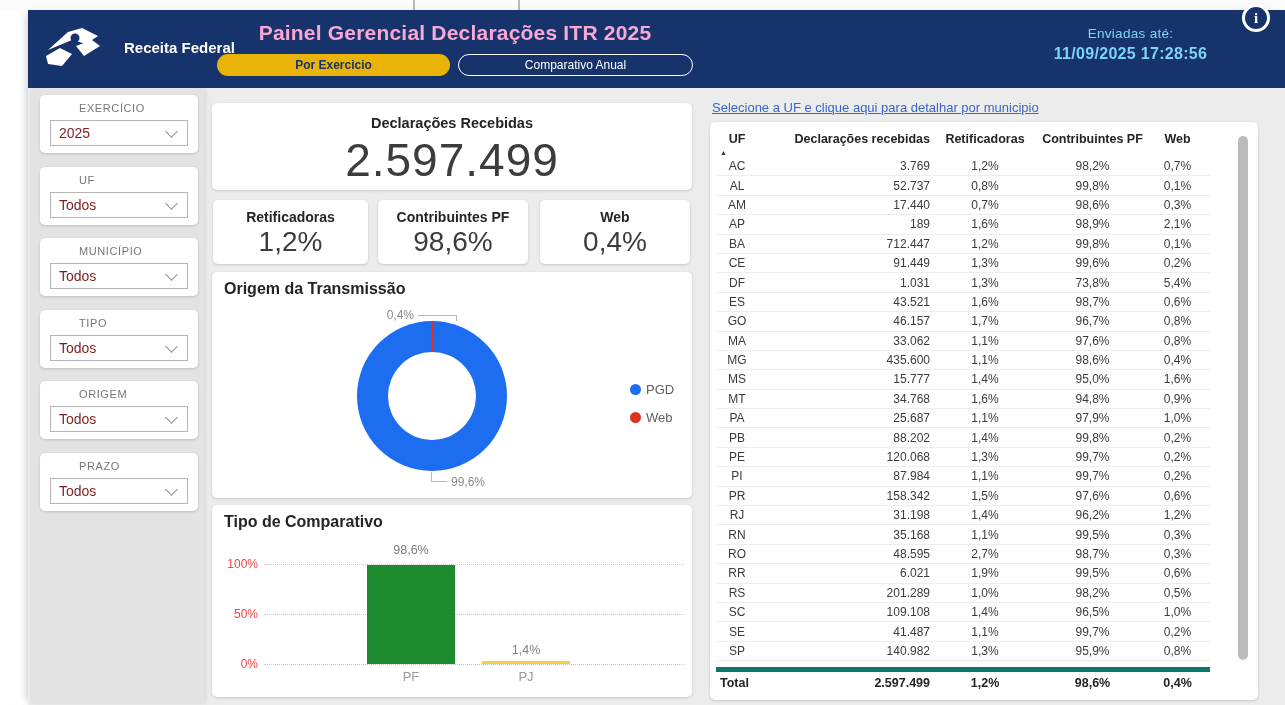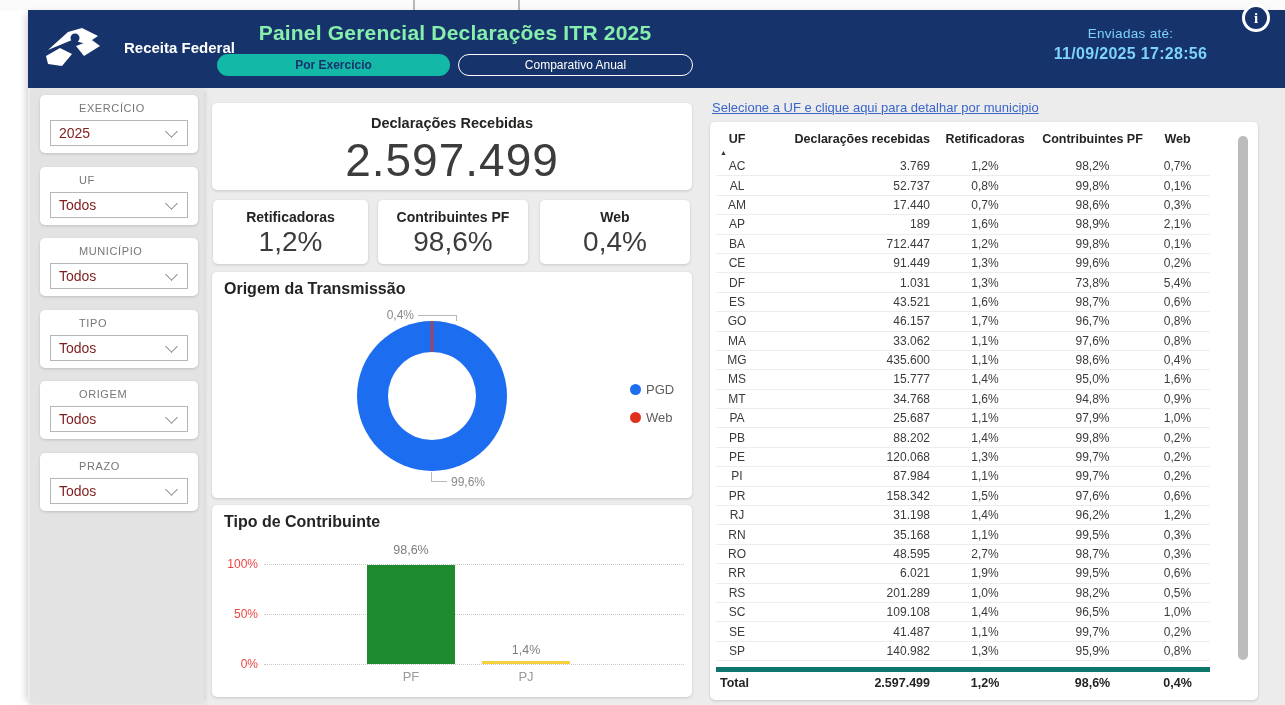--- a/index.html
+++ b/index.html
@@ -11,23 +11,23 @@
   .tab-tick { position:absolute; top:0; width:2px; height:11px; background:#b9b9b9; }
 
   
   .canvas { position:absolute; left:28px; top:10px; width:1257px; height:695px; background:#ececec;
             box-shadow:-5px 0 8px -4px rgba(0,0,0,.22); }
 
   
   .hdr { position:absolute; left:0; top:0; width:1257px; height:78px; background:#17336b; }
   .logo-wrap { position:absolute; left:14px; top:14px; display:flex; align-items:center; gap:20px; }
   .logo-text { color:#fff; font-weight:bold; font-size:15px; }
-  .hdr-title { position:absolute; left:189px; top:11px; width:476px; text-align:center; color:#86efac; font-size:21px; font-weight:bold; letter-spacing:.2px; }
+  .hdr-title { position:absolute; left:189px; top:11px; width:476px; text-align:center; color:#f9a8d4; font-size:21px; font-weight:bold; letter-spacing:.2px; }
   .tab { position:absolute; top:44px; height:22px; border-radius:11px; font-size:12px; display:flex; align-items:center; justify-content:center; cursor:pointer; }
-  .tab-active { left:189px; width:233px; background:#14b8a6; color:#17336b; font-weight:bold; }
+  .tab-active { left:189px; width:233px; background:#eab308; color:#17336b; font-weight:bold; }
   .tab-inactive { left:430px; width:235px; background:transparent; border:1.5px solid #fff; color:#fff; }
   .sent { position:absolute; left:990px; top:16px; width:225px; text-align:center; color:#7dd3fc; }
   .sent-label { font-size:13.5px; letter-spacing:.3px; }
   .sent-value { font-size:16px; font-weight:bold; margin-top:4px; letter-spacing:.3px; }
   .info-circ { position:absolute; left:1214px; top:-6px; width:28px; height:28px; border:3px solid #fff; border-radius:50%;
                background:#17336b; color:#fff; display:flex; align-items:center; justify-content:center;
                font-size:15px; font-weight:bold; font-family:"Liberation Serif","DejaVu Serif",serif; cursor:pointer; }
 
   
   .side-panel { position:absolute; left:2px; top:79px; width:174px; height:614px; background:#e3e3e3;
@@ -208,21 +208,21 @@
           <span class="legend-label">PGD</span>
         </div>
         <div class="legend-item">
           <span class="legend-dot" style="background: rgb(224, 48, 30);"></span>
           <span class="legend-label">Web</span>
         </div>
       </div>
     </div>
 
     <div class="card bar-card">
-      <div class="card-title">Tipo de Contribuinte</div>
+      <div class="card-title">Tipo de Comparativo</div>
       <div class="ytick" style="left:6px; top:52px;">100%</div>
       <div class="ytick" style="left:6px; top:102px;">50%</div>
       <div class="ytick" style="left:6px; top:152px;">0%</div>
       <div class="grid" style="top:59px;"></div>
       <div class="grid" style="top:109px;"></div>
       <div class="grid" style="top:159px;"></div>
       <div class="bar-vlabel" style="left:155px; top:38px;">98,6%</div>
       <div class="bar-vlabel" style="left:270px; top:138px;">1,4%</div>
       <div class="bar bar-pf" style="height: 98.6px; background: rgb(30, 138, 46);"></div>
       <div class="bar bar-pj" style="height: 3px; background: rgb(246, 207, 61);"></div>

